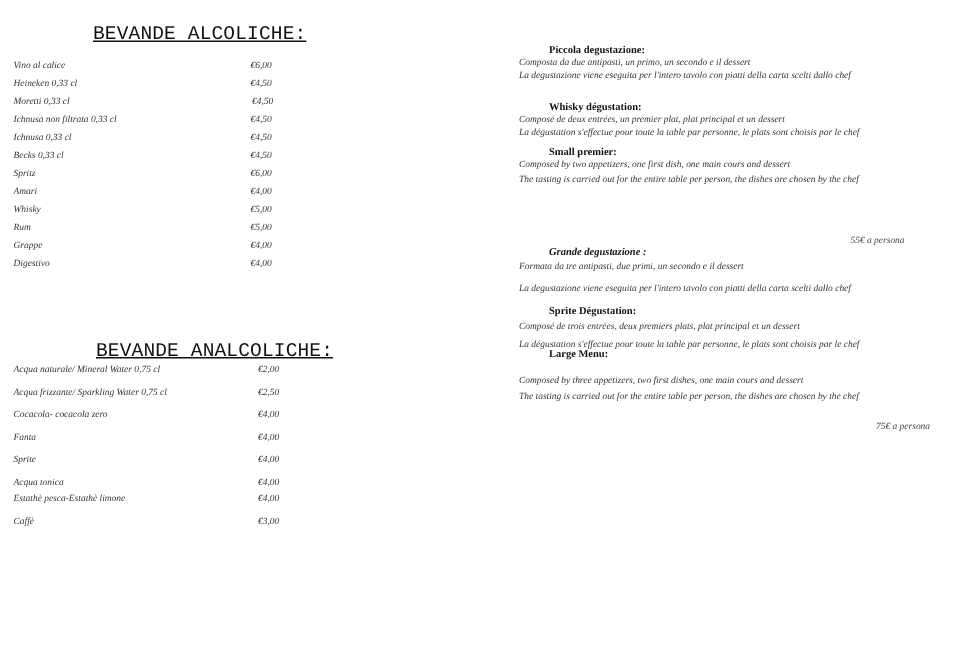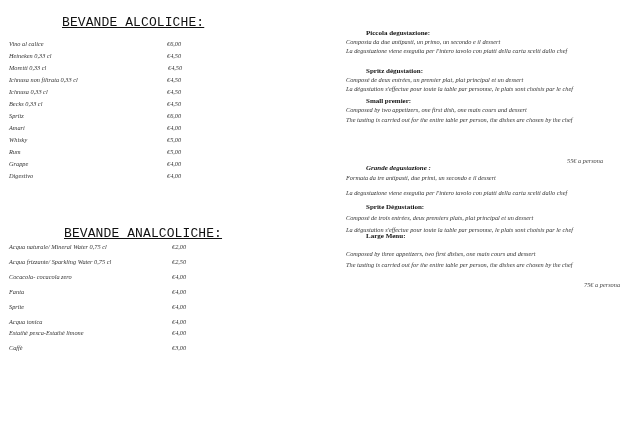--- a/index.html
+++ b/index.html
@@ -107,21 +107,21 @@
   </div>
   <div class="row" style="top:344px;">
     <span class="nm">Caffè</span>
     <span class="pr" style="left:163px;">€3,00</span>
   </div>
 
   <div class="sec-title" style="top:29px;">Piccola degustazione:</div>
   <div class="sec-line" style="top:38px;">Composta da due antipasti, un primo, un secondo e il dessert</div>
   <div class="sec-line" style="top:47px;">La degustazione viene eseguita per l'intero tavolo con piatti della carta  scelti dallo chef</div>
 
-  <div class="sec-title" style="top:67px;">Spritz dégustation:</div>
+  <div class="sec-title" style="top:67px;">Whisky dégustation:</div>
   <div class="sec-line" style="top:76px;">Composé de deux entrées, un premier plat, plat principal et un dessert</div>
   <div class="sec-line" style="top:85px;">La dégustation s'effectue pour toute la table par personne, le plats sont choisis par le chef</div>
 
   <div class="sec-title" style="top:97px;">Small premier:</div>
   <div class="sec-line" style="top:106px;">Composed by two appetizers, one first dish, one main cours and dessert</div>
   <div class="sec-line" style="top:116px;">The tasting is carried out for the entire table  per person, the dishes are chosen by the chef</div>
 
   <div class="price-tag" style="left:567px;top:157px;">55€ a persona</div>
 
   <div class="sec-title" style="top:164px;font-style:italic;">Grande degustazione :</div>

